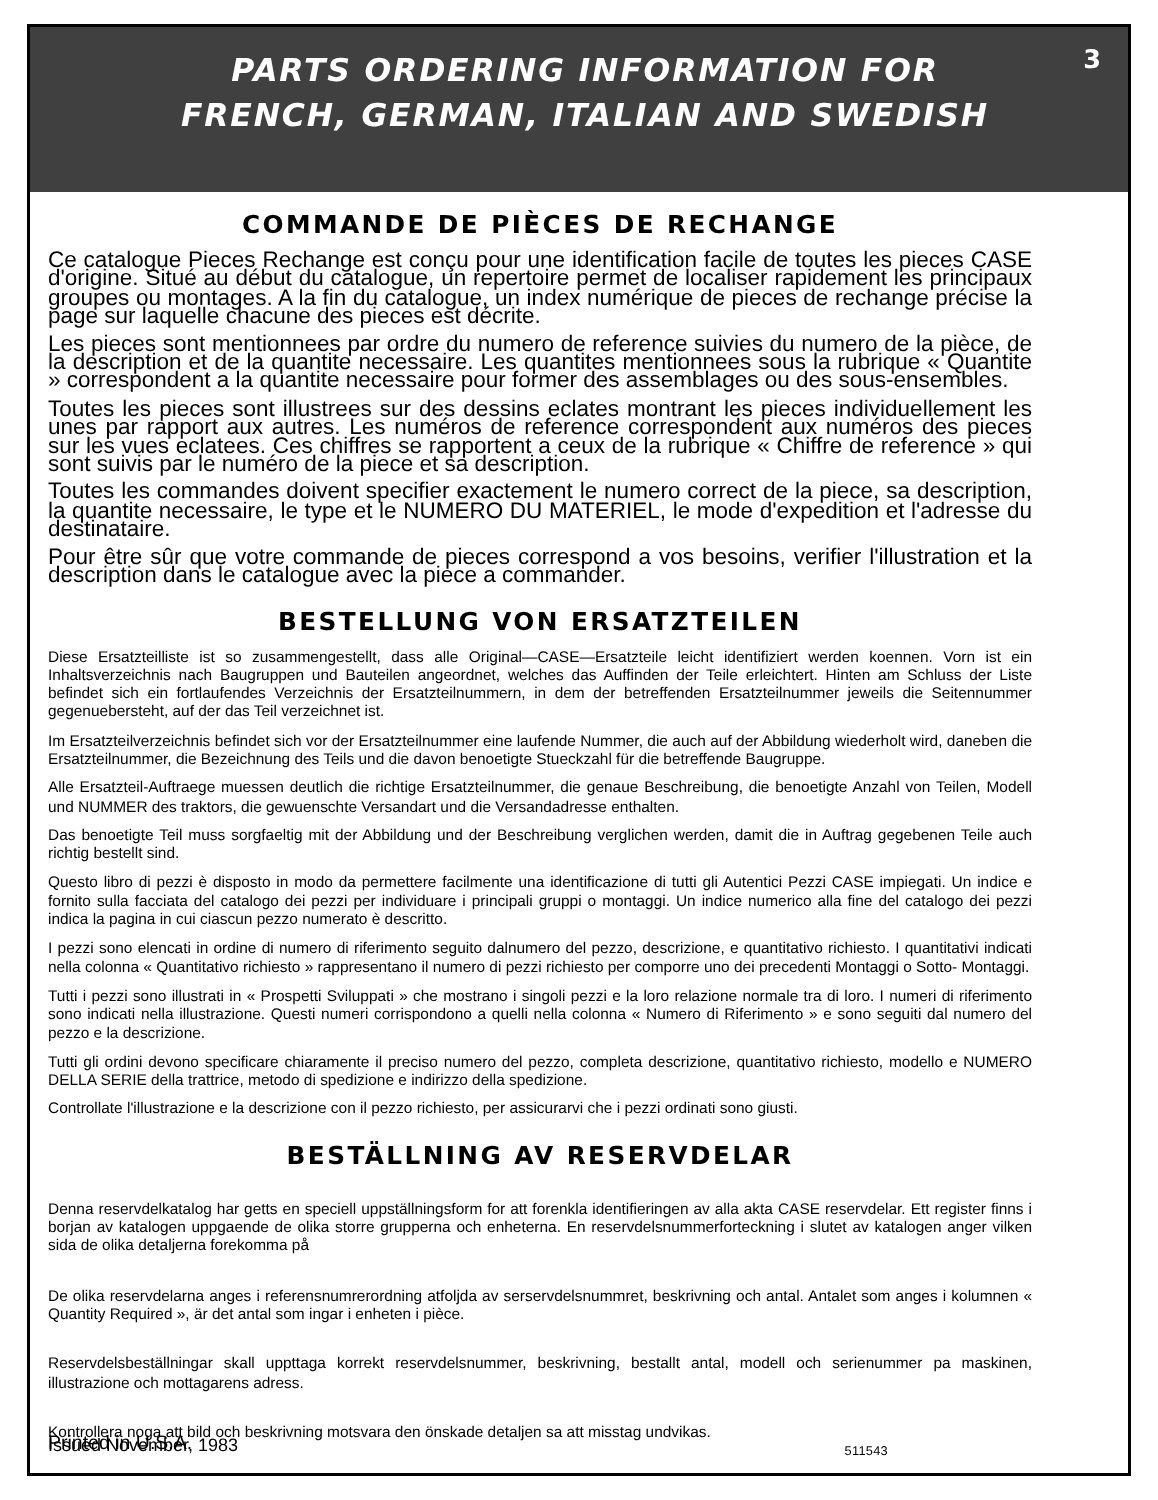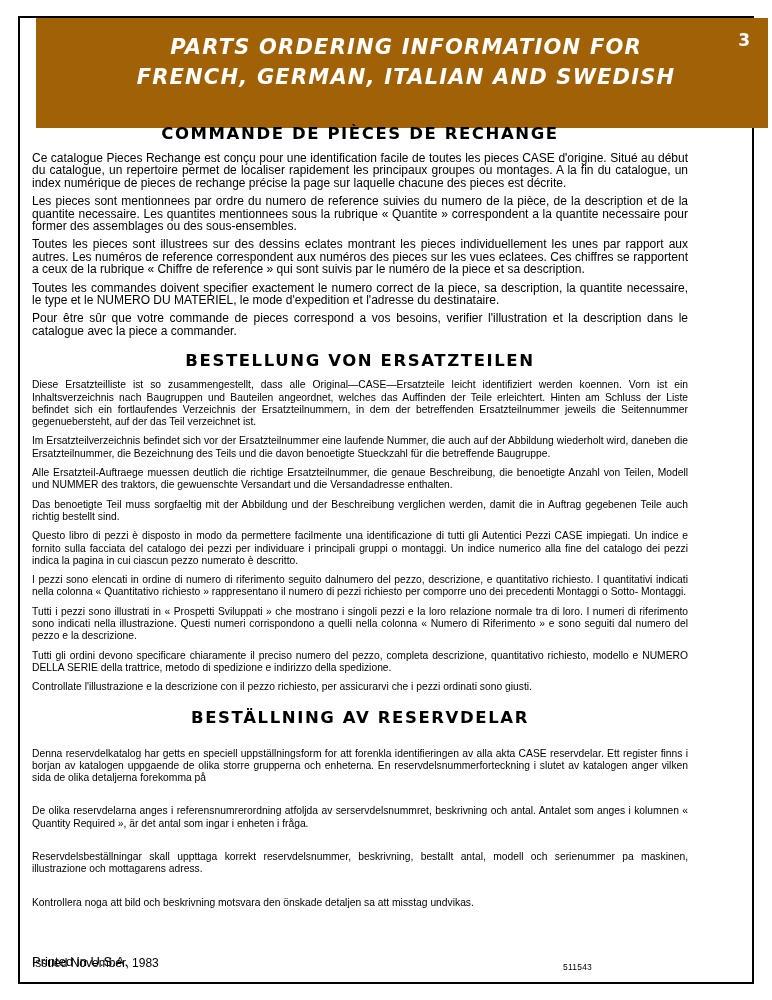--- a/index.html
+++ b/index.html
@@ -26,25 +26,25 @@
     position: absolute;
     left: 18px;
     top: 16px;
     width: 736px;
     height: 968px;
     border: 2px solid #000;
     box-sizing: border-box;
   }
   .header-band {
     position: absolute;
-    left: 36px;
+    left: 20px;
     top: 18px;
     width: 732px;
     height: 110px;
-    background: #a16207;
+    background: #404040;
     color: #ffffff;
     box-sizing: border-box;
   }
   .header-title {
     position: absolute;
     left: 90px;
     top: 14px;
     width: 560px;
     text-align: center;
     font-family: "DejaVu Sans", sans-serif;
@@ -63,21 +63,21 @@
     right: 18px;
     top: 12px;
     font-family: "DejaVu Sans", sans-serif;
     font-weight: bold;
     font-size: 17px;
     color: #ffffff;
   }
   .content {
     position: absolute;
     left: 20px;
-    top: 112px;
+    top: 128px;
     width: 680px;
     height: 800px;
     box-sizing: border-box;
     padding: 0 12px;
   }
   .section {
     margin-bottom: 2px;
   }
   .section-title {
     text-align: center;
@@ -88,21 +88,21 @@
     margin: 14px 0 9px 0;
   }
   .section-title.first { margin-top: 12px; }
   p.para {
     margin: 0 0 6px 0;
     font-size: 10.3px;
     line-height: 12.3px;
     text-align: justify;
     font-family: "Liberation Sans", sans-serif;
   }
-  .sec-fr p.para { font-size: 12px; line-height: 12.4px; }
+  .sec-fr p.para { font-size: 15px; line-height: 12.4px; }
   .sec-de p.para { margin-bottom: 7px; }
   .sec-it p.para { margin-bottom: 7px; }
   .sec-sv p.para { margin-bottom: 7px; margin-top: 21px; }
 
   .footer {
     position: absolute;
     left: 20px;
     bottom: 14px;
     width: 580px;
     height: 34px;
@@ -170,21 +170,21 @@
       <p class="para">Questo libro di pezzi è disposto in modo da permettere facilmente una identificazione di tutti gli Autentici Pezzi CASE impiegati. Un indice e fornito sulla facciata del catalogo dei pezzi per individuare i principali gruppi o montaggi. Un indice numerico alla fine del catalogo dei pezzi indica la pagina in cui ciascun pezzo numerato è descritto.</p>
       <p class="para">I pezzi sono elencati in ordine di numero di riferimento seguito dalnumero del pezzo, descrizione, e quantitativo richiesto. I quantitativi indicati nella colonna « Quantitativo richiesto » rappresentano il numero di pezzi richiesto per comporre uno dei precedenti Montaggi o Sotto- Montaggi.</p>
       <p class="para">Tutti i pezzi sono illustrati in « Prospetti Sviluppati » che mostrano i singoli pezzi e la loro relazione normale tra di loro. I numeri di riferimento sono indicati nella illustrazione. Questi numeri corrispondono a quelli nella colonna « Numero di Riferimento » e sono seguiti dal numero del pezzo e la descrizione.</p>
       <p class="para">Tutti gli ordini devono specificare chiaramente il preciso numero del pezzo, completa descrizione, quantitativo richiesto, modello e NUMERO DELLA SERIE della trattrice, metodo di spedizione e indirizzo della spedizione.</p>
       <p class="para">Controllate l'illustrazione e la descrizione con il pezzo richiesto, per assicurarvi che i pezzi ordinati sono giusti.</p>
     </div>
 
     <div class="section sec-sv">
       <div class="section-title">BESTÄLLNING  AV  RESERVDELAR</div>
       <p class="para">Denna reservdelkatalog har getts en speciell uppställningsform for att forenkla identifieringen av alla akta CASE reservdelar. Ett register finns i borjan av katalogen uppgaende de olika storre grupperna och enheterna. En reservdelsnummerforteckning i slutet av katalogen anger vilken sida de olika detaljerna forekomma på</p>
-      <p class="para">De olika reservdelarna anges i referensnumrerordning atfoljda av serservdelsnummret, beskrivning och antal. Antalet som anges i kolumnen « Quantity Required », är det antal som ingar i enheten i fråga.</p>
+      <p class="para">De olika reservdelarna anges i referensnumrerordning atfoljda av serservdelsnummret, beskrivning och antal. Antalet som anges i kolumnen « Quantity Required », är det antal som ingar i enheten i pièce.</p>
       <p class="para">Reservdelsbeställningar skall uppttaga korrekt reservdelsnummer, beskrivning, bestallt antal, modell och serienummer pa maskinen, illustrazione och mottagarens adress.</p>
       <p class="para">Kontrollera noga att bild och beskrivning motsvara den önskade detaljen sa att misstag undvikas.</p>
     </div>
 
   </div>
 
   <div class="footer">
     <div class="footer-left">Printed in U.S.A.</div>
     <div class="footer-center">Issued November, 1983</div>
     <div class="footer-right">511543</div>

